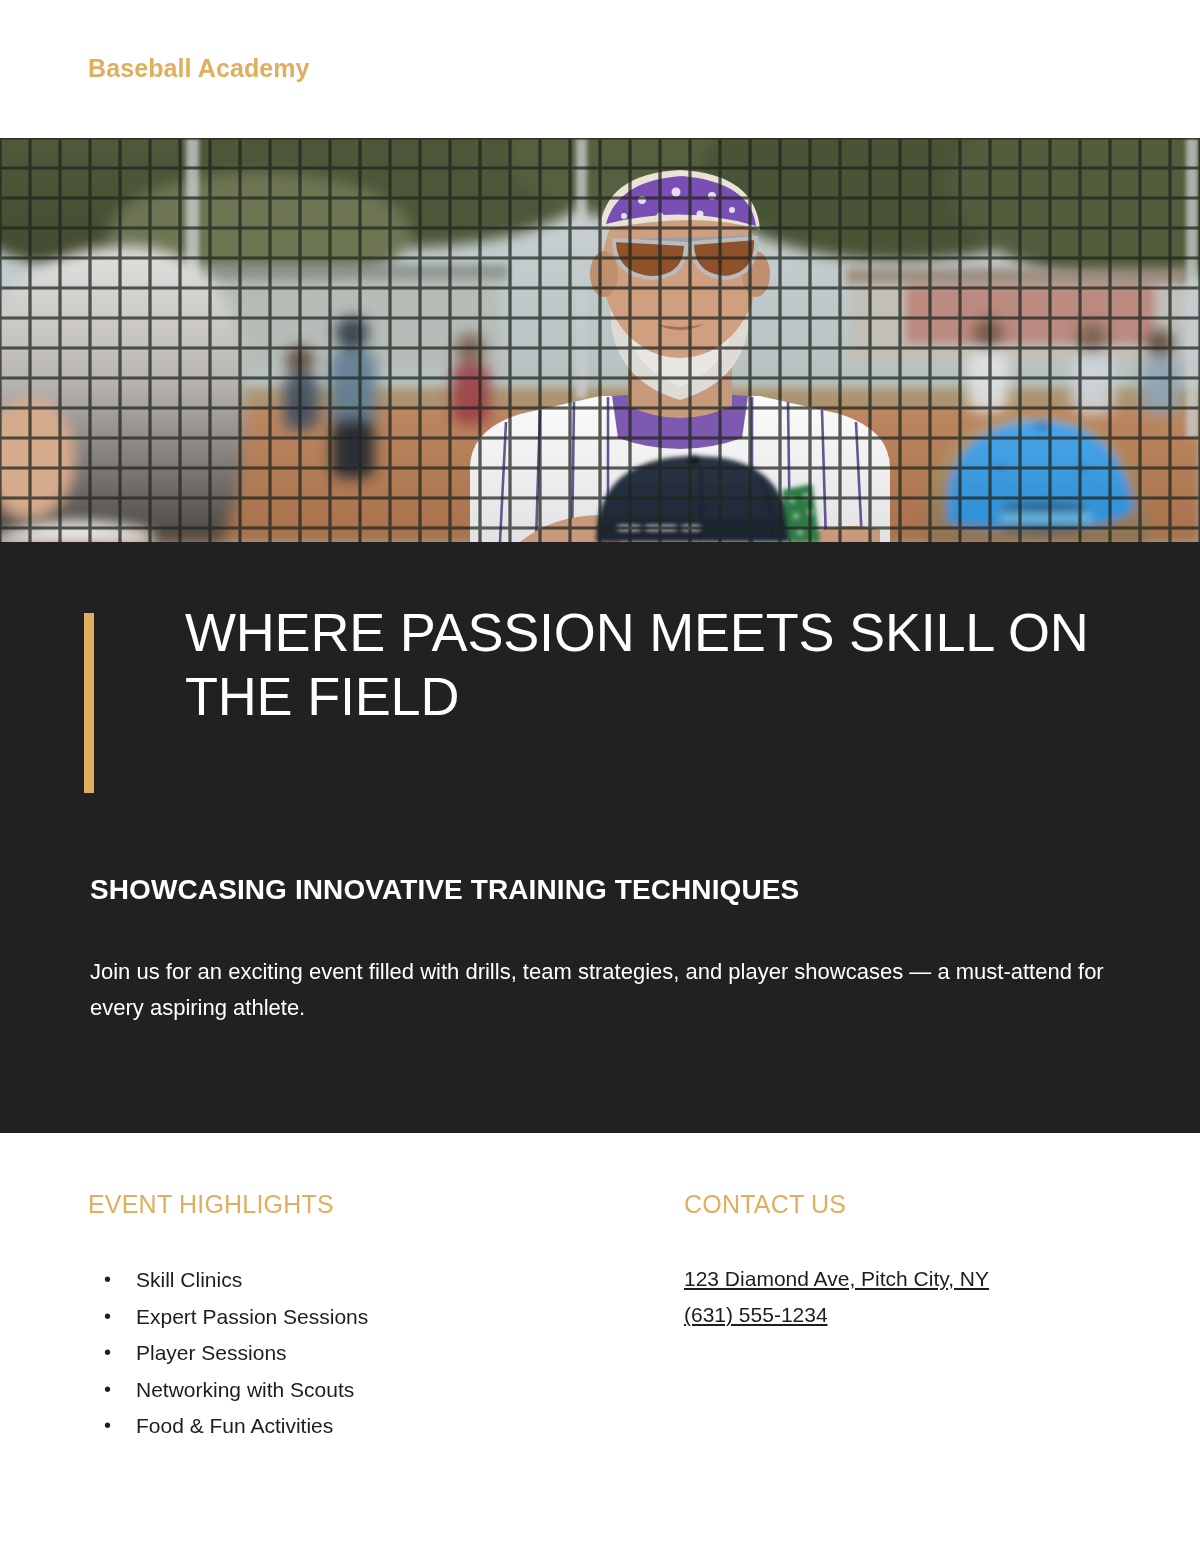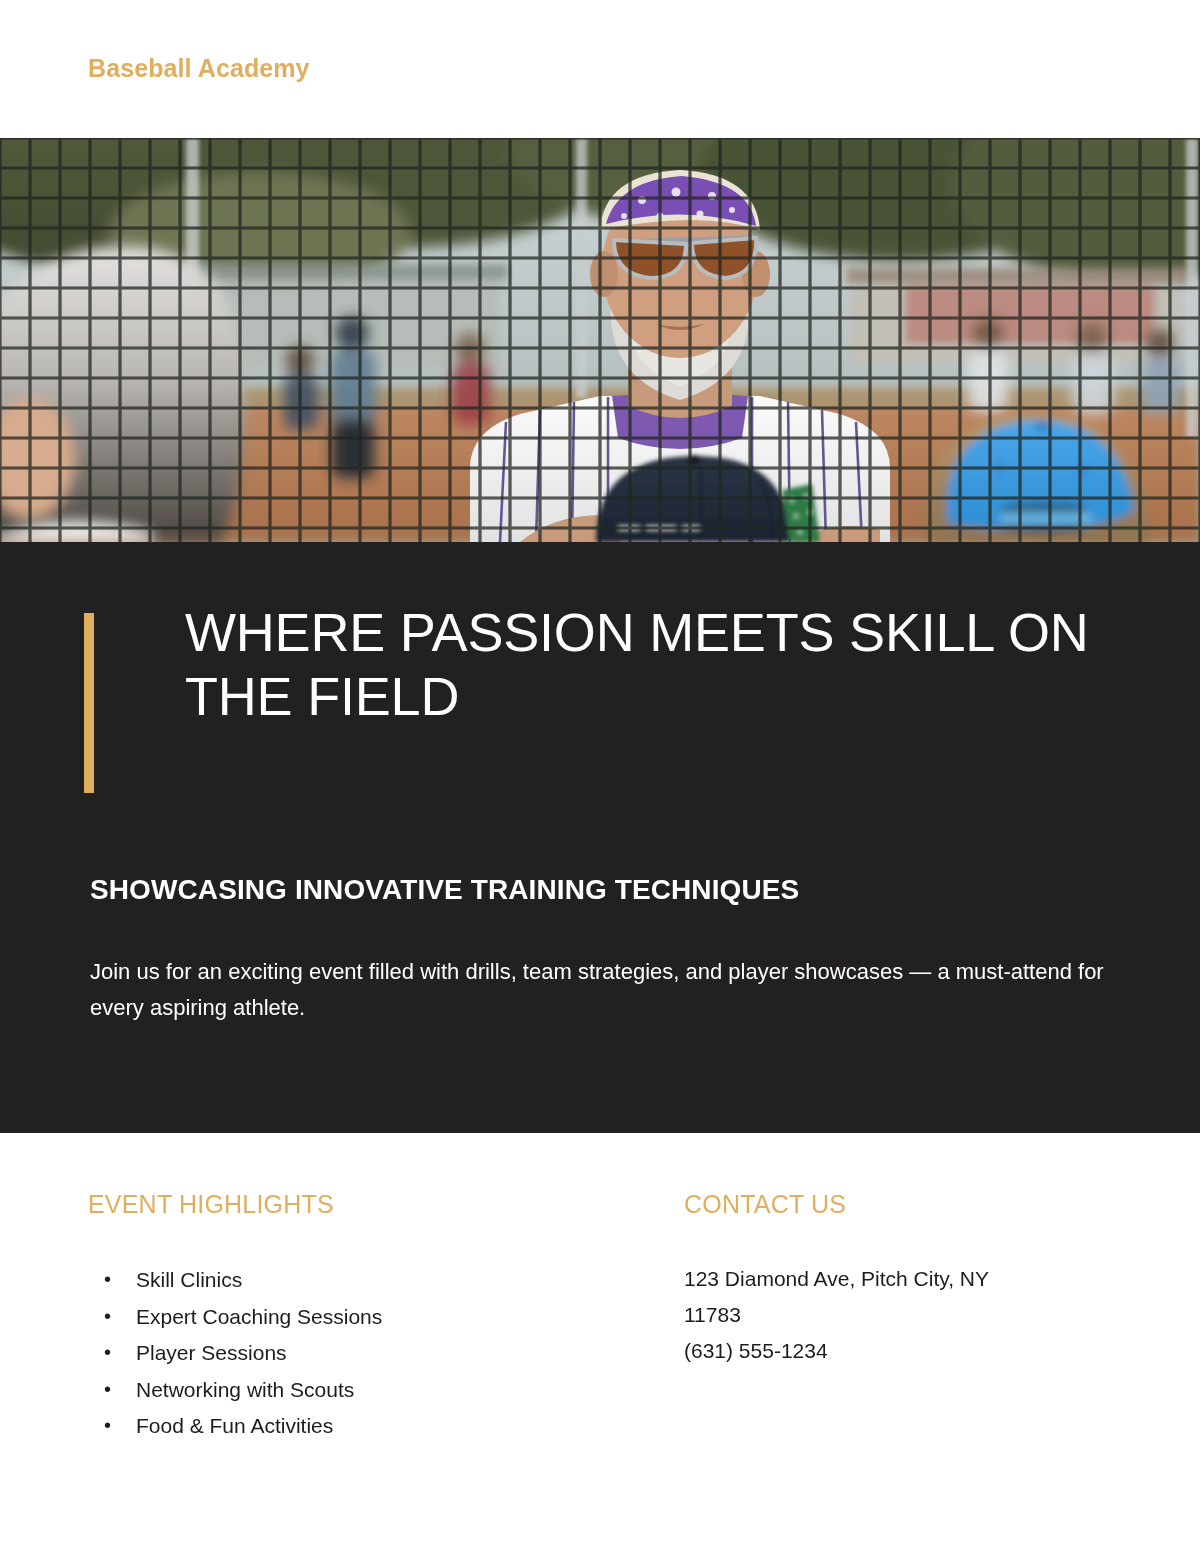--- a/index.html
+++ b/index.html
@@ -76,21 +76,21 @@
   }
   .bullet-dot {
     width:48px; flex:0 0 48px; text-align:left;
     padding-left:16px; font-size:20px; line-height:1.74;
   }
   .bullet-text { flex:1 1 auto; }
 
   .contact-block {
     margin-top:42px; font-size:21px; color:#1d1d1d; line-height:1.72;
   }
-  .contact-line { display:block; }
+  .contact-line { display:block;text-decoration:underline; }
 </style>
 </head>
 <body>
 
 <div class="page">
 
   <div class="brand-bar">
     <div class="brand-name">Baseball Academy</div>
   </div>
 
@@ -310,21 +310,21 @@
     <div class="col-highlights">
       <div class="col-title">Event Highlights</div>
 
       <ul class="bullet-list">
         <li class="bullet-row">
           <span class="bullet-dot">•</span>
           <span class="bullet-text">Skill Clinics</span>
         </li>
         <li class="bullet-row">
           <span class="bullet-dot">•</span>
-          <span class="bullet-text">Expert Coaching Sessions</span>
+          <span class="bullet-text">Expert Passion Sessions</span>
         </li>
         <li class="bullet-row">
           <span class="bullet-dot">•</span>
           <span class="bullet-text">Player Sessions</span>
         </li>
         <li class="bullet-row">
           <span class="bullet-dot">•</span>
           <span class="bullet-text">Networking with Scouts</span>
         </li>
         <li class="bullet-row">
@@ -332,19 +332,18 @@
           <span class="bullet-text">Food &amp; Fun Activities</span>
         </li>
       </ul>
     </div>
 
     <div class="col-contact">
       <div class="col-title">Contact Us</div>
 
       <div class="contact-block">
         <span class="contact-line">123 Diamond Ave, Pitch City, NY</span>
-        <span class="contact-line">11783</span>
         <span class="contact-line">(631) 555-1234</span>
       </div>
     </div>
 
   </div>
 </div>
 
 </body></html>

